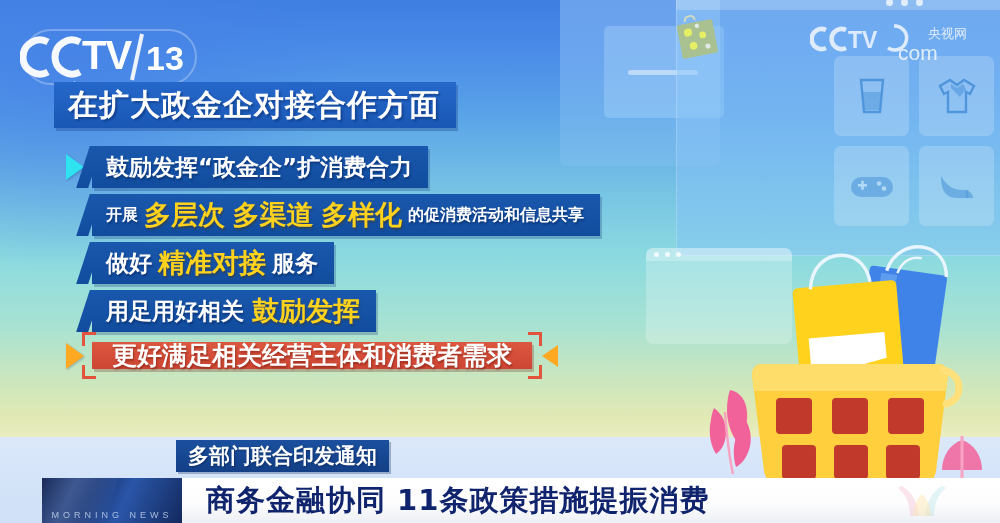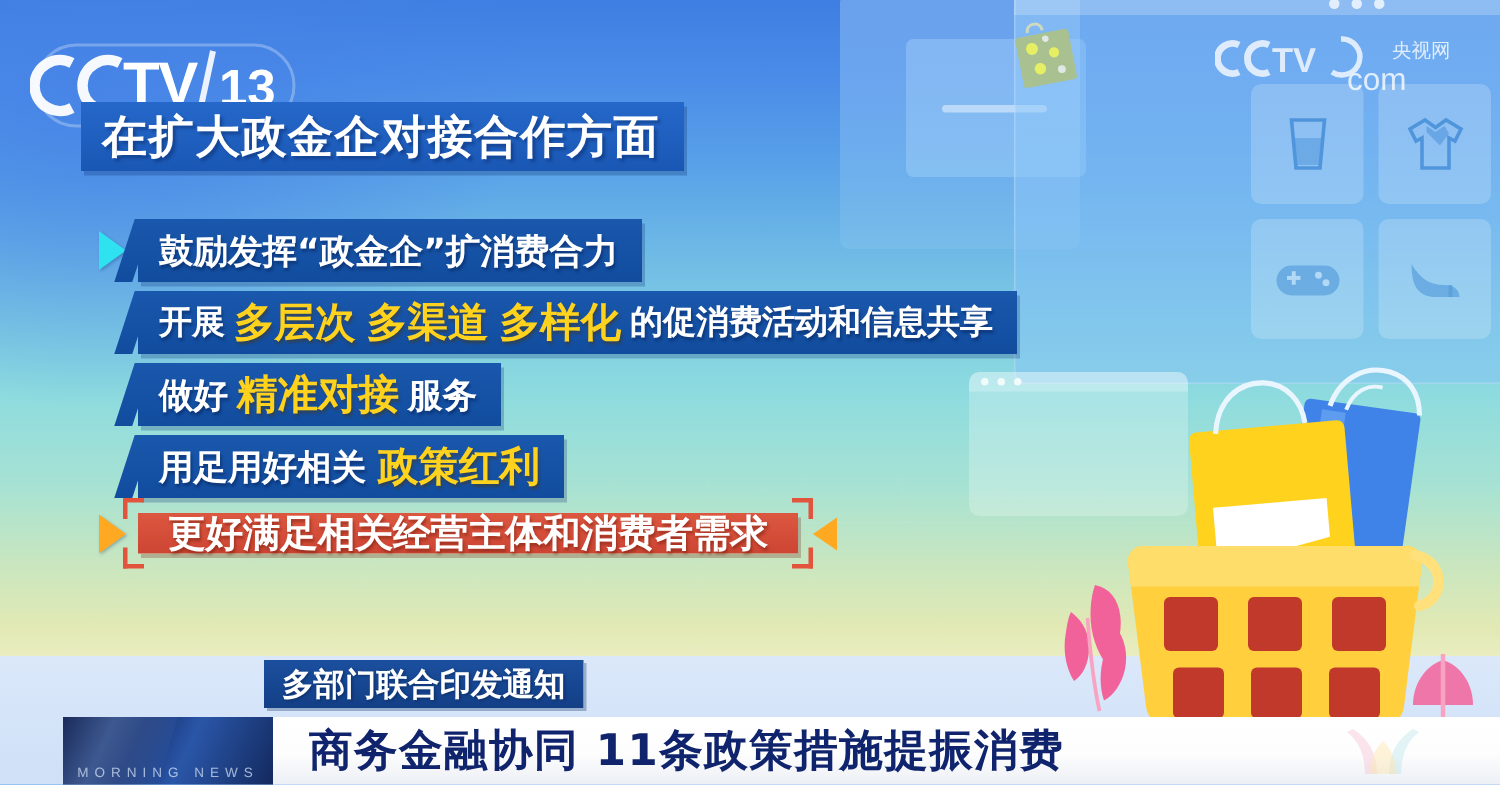--- a/index.html
+++ b/index.html
@@ -88,21 +88,21 @@
 
   
   .illus { position:absolute; left:700px; top:240px; width:300px; height:283px; }
 
   
   .cctv-logo { position:absolute; left:20px; top:22px; width:180px; height:76px; }
   .cctv-wm { position:absolute; right:12px; top:20px; width:178px; height:46px; opacity:.85; }
 
   
   .headline {
-    position:absolute; left:54px; top:68px; height:46px;
+    position:absolute; left:54px; top:82px; height:46px;
     padding:0 16px 0 14px;
     background:linear-gradient(180deg,#2568ca,#1a57b4);
     display:flex; align-items:center;
     box-shadow:2px 3px 0 rgba(10,45,110,.28);
   }
   .headline span {
     font-size:30px; font-weight:bold; color:#fff; letter-spacing:1px;
     text-shadow:2px 2px 2px rgba(8,40,100,.45);
     font-family:"DejaVu Sans","Liberation Sans",sans-serif;
   }
@@ -128,21 +128,21 @@
   }
   .bbanner .txt {
     font-size:23px; font-weight:bold; color:#ffffff; white-space:nowrap;
     text-shadow:1px 2px 2px rgba(5,30,80,.5);
     font-family:"DejaVu Sans","Liberation Sans",sans-serif;
   }
   .bbanner .hl {
     color:#ffd21e; font-size:27px; font-weight:bold;
     text-shadow:1px 2px 2px rgba(80,50,0,.45);
   }
-  .row2 .bbanner .txt { font-size:22px; }
+  .row2 .bbanner .txt { font-size:16px; }
 
   
   .brow.hot { margin-top:10px; }
   .tri.orange { border-left-color:#ffa821; }
   .hot-wrap { position:relative; }
   .hbanner {
     position:relative; height:27px; display:flex; align-items:center;
     padding:0 20px; background:linear-gradient(180deg,#dc5740,#cd4533);
     box-shadow:2px 3px 0 rgba(120,35,20,.28);
   }
@@ -360,21 +360,21 @@
       <div class="bbanner">
         <span class="txt">做好</span>
         <span class="hl" style="margin:0 6px">精准对接</span>
         <span class="txt">服务</span>
       </div>
     </div>
 
     <div class="brow" style="margin-left:26px">
       <div class="bbanner">
         <span class="txt">用足用好相关</span>
-        <span class="hl" style="margin-left:8px">政策红利</span>
+        <span class="hl" style="margin-left:8px">鼓励发挥</span>
       </div>
     </div>
 
     <div class="brow hot">
       <div class="tri orange"></div>
       <div class="hot-wrap">
         <div class="hbanner">
           <span class="txt">更好满足相关经营主体和消费者需求</span>
         </div>
         <span class="corner c-tl"></span>

